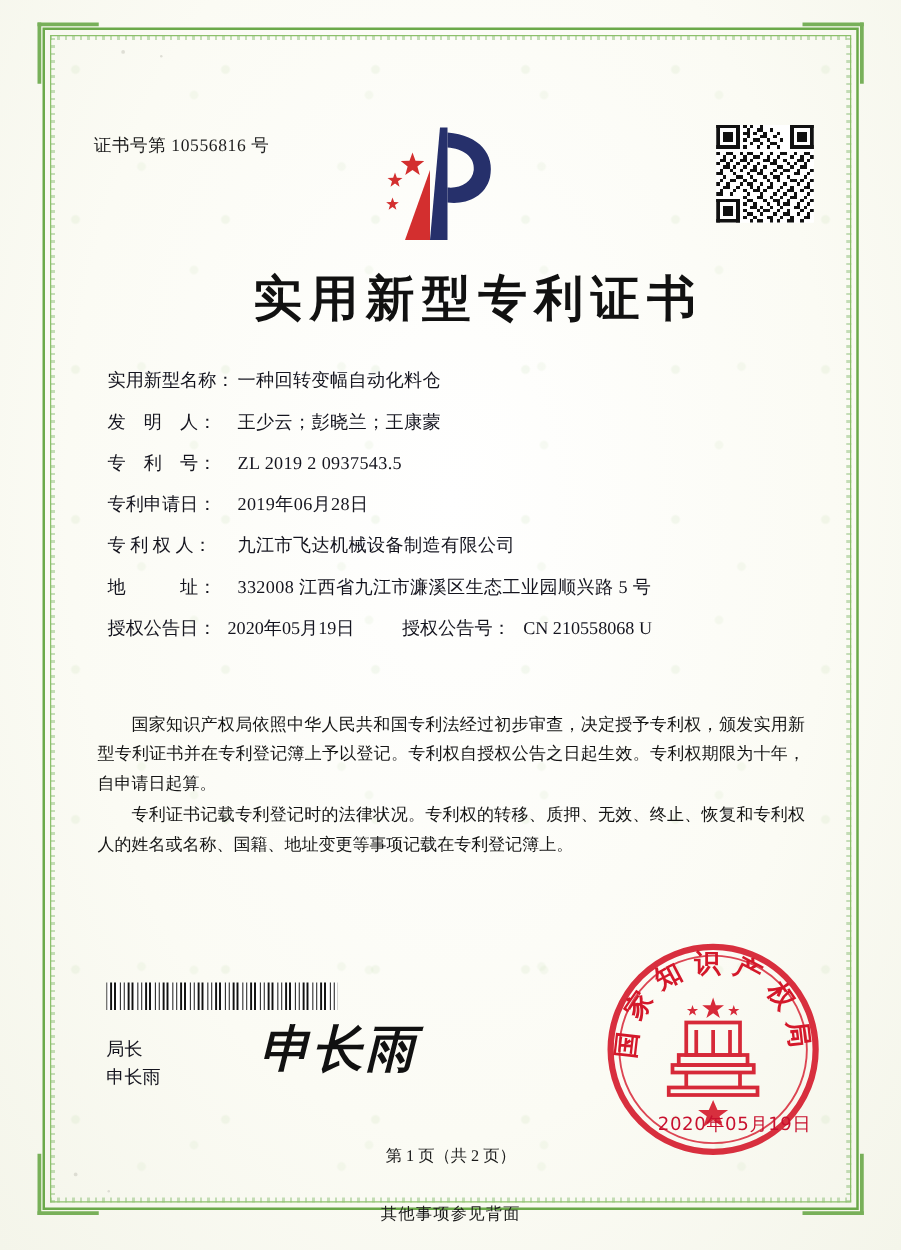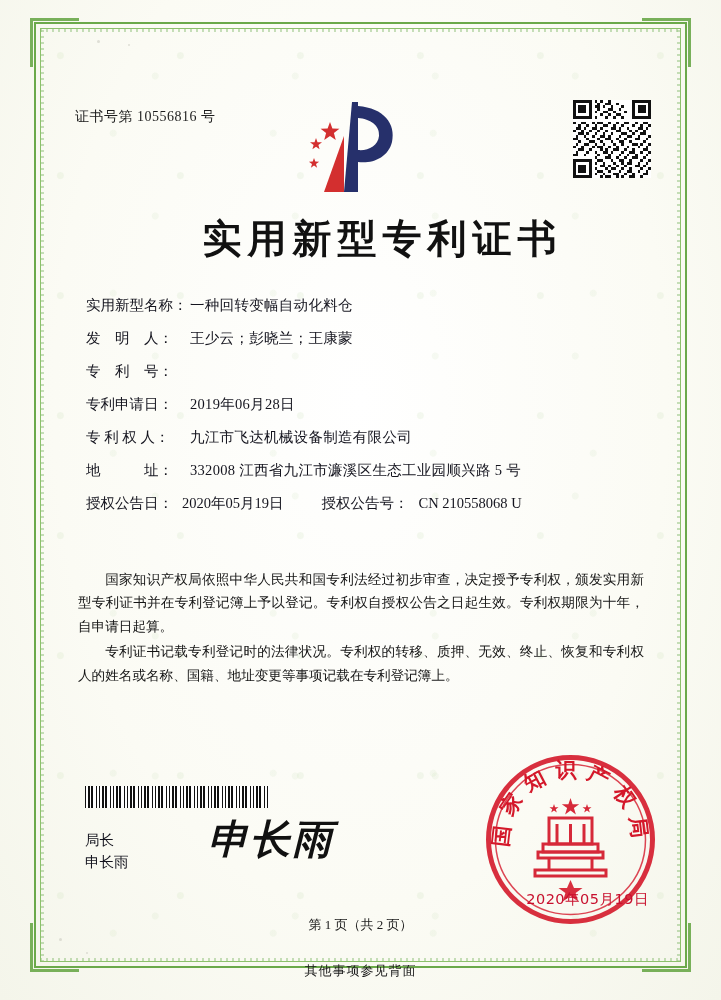--- a/index.html
+++ b/index.html
@@ -507,20 +507,21 @@
     <div class="field-row">
       <span class="field-label">实用新型名称：</span>
       <span class="field-value">一种回转变幅自动化料仓</span>
     </div>
     <div class="field-row">
       <span class="field-label">发　明　人：</span>
       <span class="field-value">王少云；彭晓兰；王康蒙</span>
     </div>
     <div class="field-row">
       <span class="field-label">专　利　号：</span>
+      <span class="field-value">ZL 2019 2 0937543.5</span>
     </div>
     <div class="field-row">
       <span class="field-label">专利申请日：</span>
       <span class="field-value">2019年06月28日</span>
     </div>
     <div class="field-row">
       <span class="field-label">专 利 权 人：</span>
       <span class="field-value">九江市飞达机械设备制造有限公司</span>
     </div>
     <div class="field-row">

